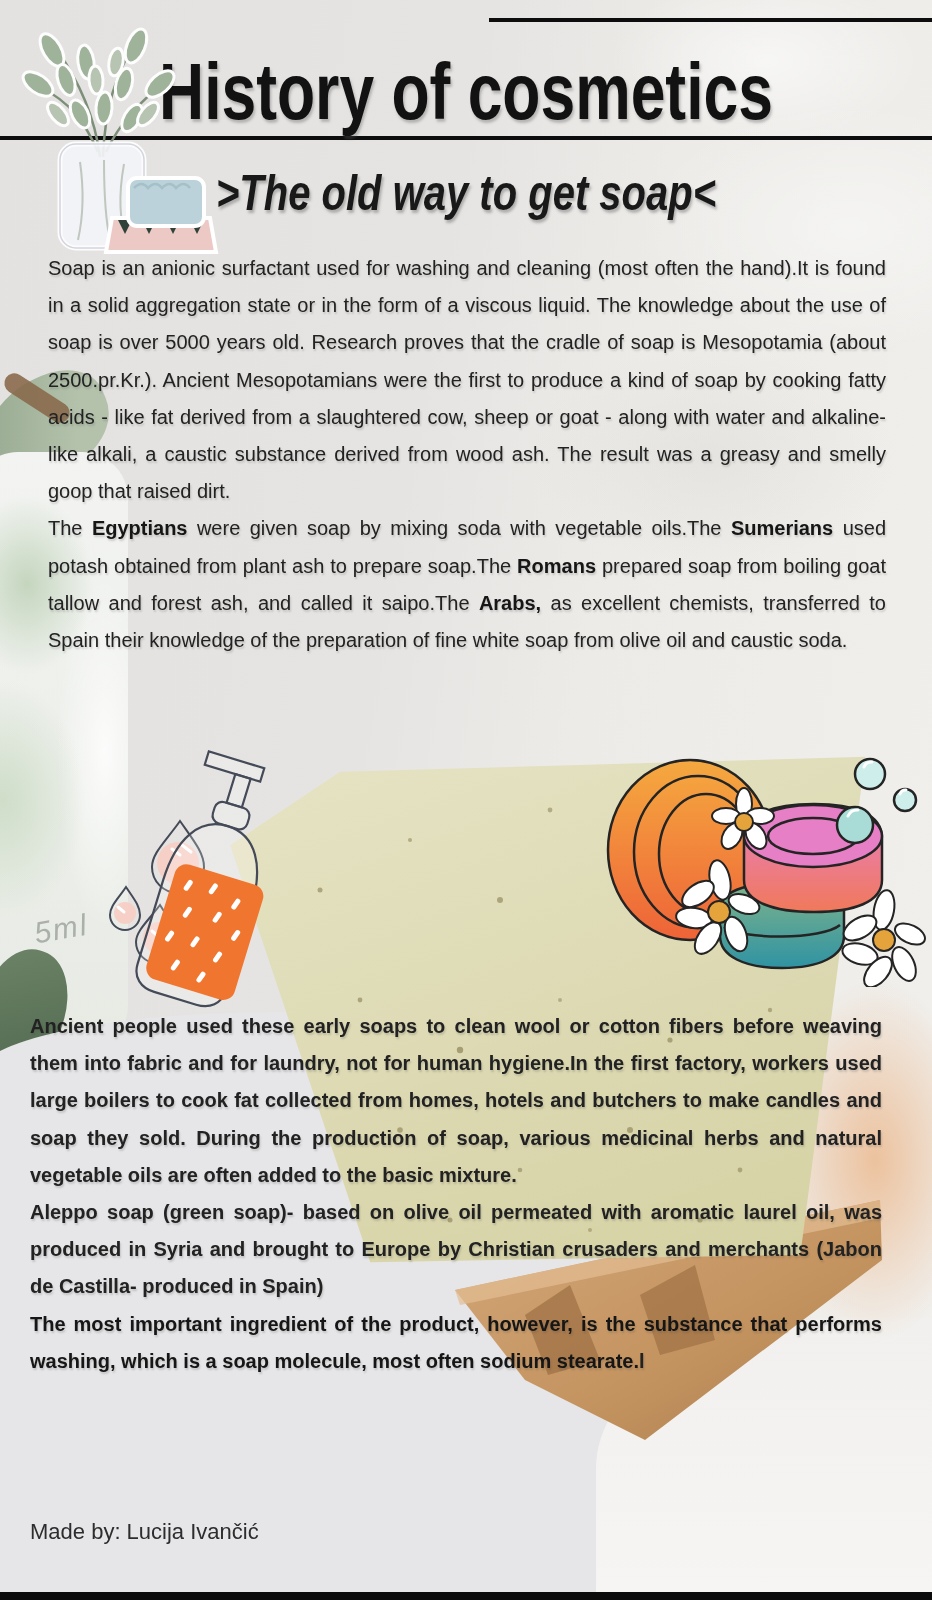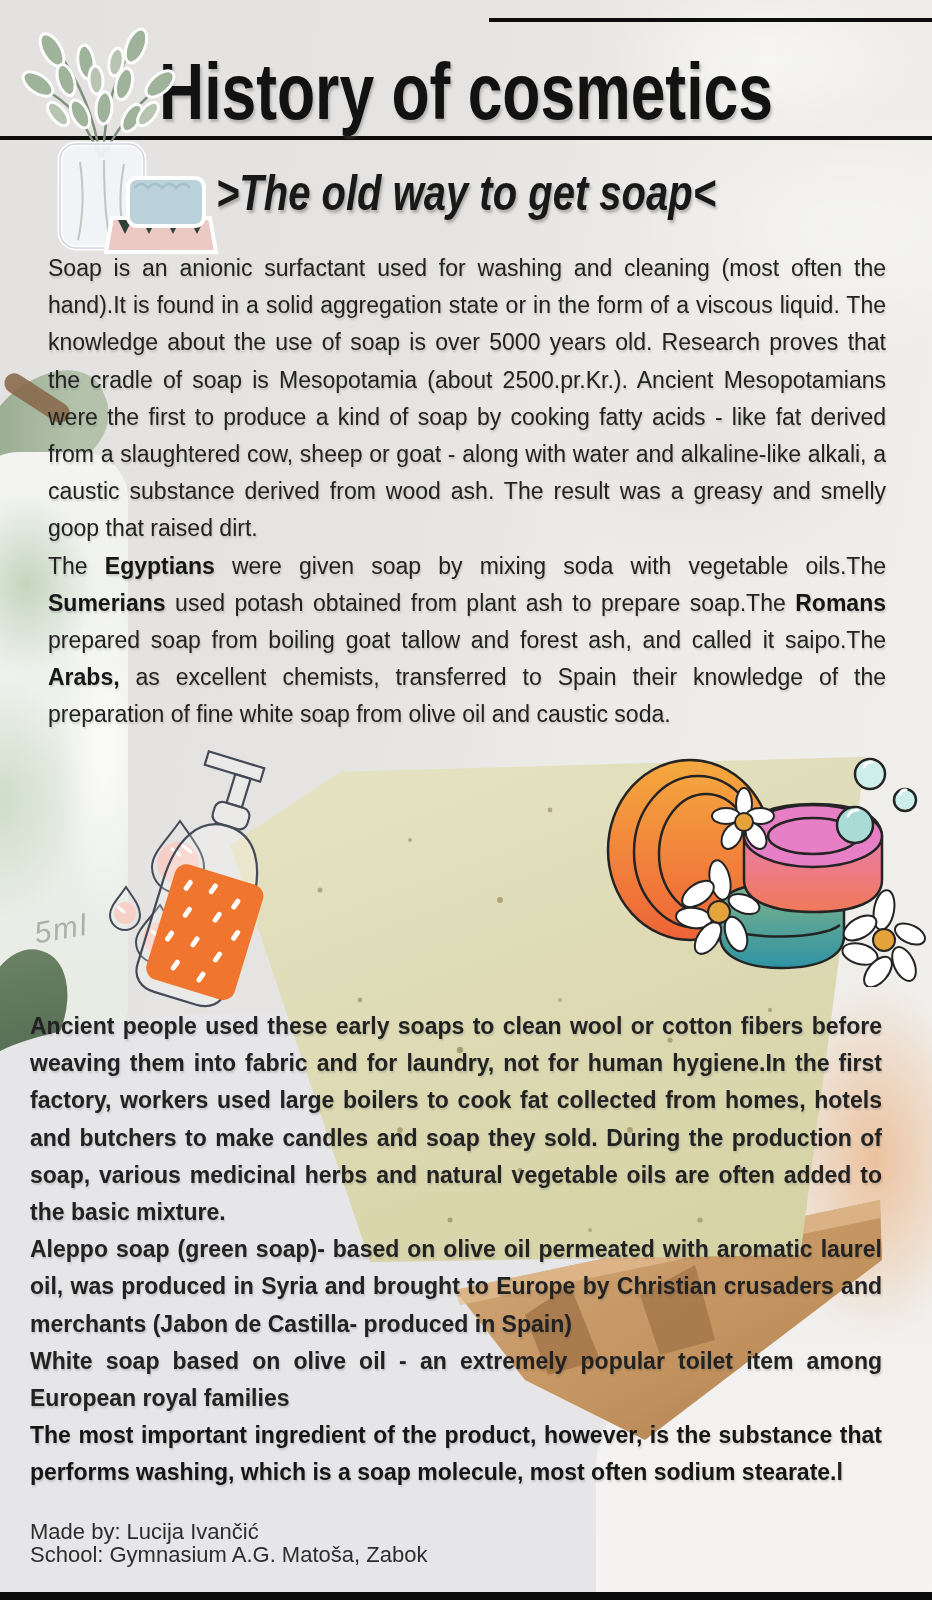--- a/index.html
+++ b/index.html
@@ -44,21 +44,21 @@
   .rule-mid{left:0;top:136px;width:932px;height:4px;background:#0d0d0d;}
   .title{left:0;top:52px;width:932px;text-align:center;font-size:80px;font-weight:bold;
     letter-spacing:0;color:#121212;transform:scaleX(.78);transform-origin:50% 50%;
     text-shadow:2px 3px 3px rgba(90,90,90,.35);white-space:nowrap;line-height:1;}
   .subtitle{left:0;top:168px;width:932px;text-align:center;font-size:50px;font-style:italic;
     font-weight:600;color:#191919;transform:scaleX(.8);transform-origin:50% 50%;
     text-shadow:2px 3px 3px rgba(90,90,90,.4);white-space:nowrap;line-height:1;}
   
   .text-upper{left:48px;top:250px;width:838px;}
   .text-lower{left:30px;top:1008px;width:852px;font-weight:bold;}
-  .para{margin:0;font-size:23px;line-height:37.2px;text-align:justify;color:#222;
+  .para{margin:0;font-size:20px;line-height:37.2px;text-align:justify;color:#222;
     text-shadow:1px 2px 2px rgba(70,70,70,.22);}
   .para b{color:#161616;margin-top:29px;}
   .credits{left:30px;top:1520px;width:600px;font-size:22px;line-height:23px;color:#2d2d2d;}
   .bottom-bar{left:0;top:1592px;width:932px;height:8px;background:#0b0b0b;}
   svg{display:block;}
 </style>
 </head>
 <body>
 
 <div class="page">
@@ -260,23 +260,21 @@
         <ellipse cx="302" cy="222" rx="10" ry="18" transform="rotate(-25 302 222)"></ellipse>
         <ellipse cx="308" cy="192" rx="16" ry="9" transform="rotate(25 308 192)"></ellipse>
       </g>
       <circle cx="282" cy="198" r="11" fill="#e5a33c" stroke="#242424" stroke-width="2"></circle>
     </g>
   </svg>
 
   <div class="abs text-lower">
       <p class="para"><span>Ancient people used these early soaps to clean wool or cotton fibers before weaving them into fabric and for laundry, not for human hygiene.In the first factory, workers used large boilers to cook fat collected from homes, hotels and butchers to make candles and soap they sold. During the production of soap, various medicinal herbs and natural vegetable oils are often added to the basic mixture.</span></p>
       <p class="para"><span>Aleppo soap (green soap)- based on olive oil permeated with aromatic laurel oil, was produced in Syria and brought to Europe by Christian crusaders and merchants (Jabon de Castilla- produced in Spain)</span></p>
-      <p class="para"><span>White soap based on olive oil - an extremely popular toilet item among European royal families</span></p>
       <p class="para"><b>The most important ingredient of the product, however, is the substance that performs washing, which is a soap molecule, most often sodium stearate.</b><span>l</span></p>
     </div>
 
   <div class="abs credits">
     <div>Made by: Lucija Ivančić</div>
-    <div>School: Gymnasium A.G. Matoša, Zabok</div>
   </div>
 
   <div class="abs bottom-bar"></div>
 </div>
 
 </body></html>

